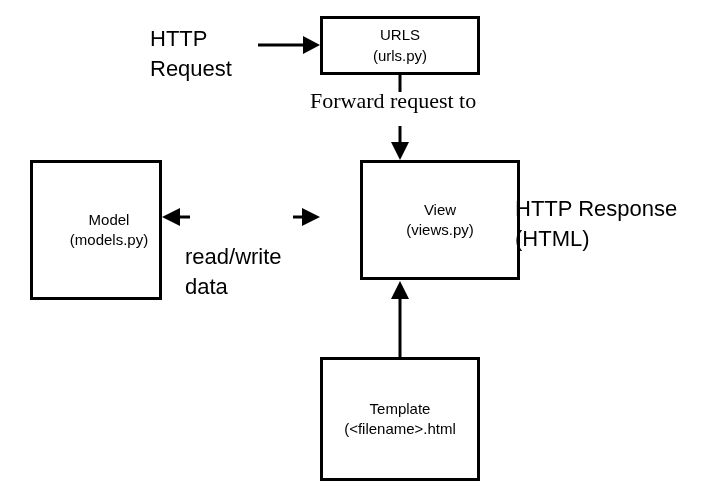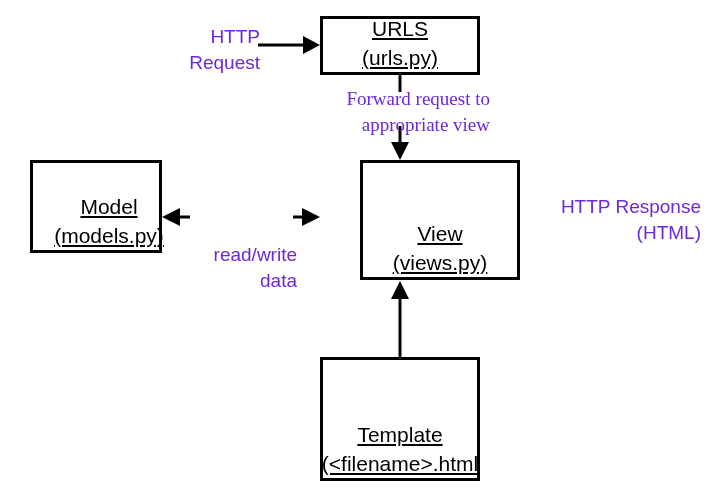--- a/index.html
+++ b/index.html
@@ -16,46 +16,45 @@
     overflow: hidden;
   }
   .box {
     position: absolute;
     box-sizing: border-box;
     border: 3px solid #000000;
     background: #ffffff;
     display: flex;
     flex-direction: column;
     align-items: center;
-    justify-content: flex-end;
+    justify-content: center;
     text-align: center;
     color: #000000;
-    font-size: 21px;
+    font-size: 15px;
     line-height: 1.35;
     white-space: nowrap;
-    text-decoration: underline;
   }
   .box .line2 { }
   #box-urls   { left: 320px; top: 16px;  width: 160px; height: 59px; }
   #box-view   { left: 320px; top: 160px; width: 160px; height: 120px; margin-left: 40px; }
-  #box-model  { left: 30px;  top: 160px; width: 132px; height: 93px; padding-left: 26px; }
+  #box-model  { left: 30px;  top: 160px; width: 132px; height: 140px; padding-left: 26px; }
   #box-template {
     left: 320px; top: 357px; width: 160px; height: 124px;
     overflow: visible;
   }
   #box-template .tpl-line {
     position: relative;
     left: 0;
   }
   .free-label {
     position: absolute;
-    color: #6d28d9;
-    font-size: 19px;
+    color: #000000;
+    font-size: 22px;
     line-height: 1.35;
-    text-align: right;
+    text-align: left;
     white-space: nowrap;
   }
   #label-http-request { left: 150px; top: 24px;  width: 110px; }
   #label-forward      { left: 310px; top: 86px;  width: 180px; font-family: Liberation Serif, serif; }
   #label-readwrite    { left: 185px; top: 194px; width: 112px; margin-top: 48px; }
   #label-http-response{ left: 515px; top: 194px; width: 186px; }
   svg#wires {
     position: absolute;
     left: 0; top: 0;
     width: 713px; height: 503px;
@@ -120,21 +119,20 @@
     <div class="tpl-line line2">(&lt;filename&gt;.html</div>
   </div>
 
   <div class="free-label" id="label-http-request">
     <div>HTTP</div>
     <div>Request</div>
   </div>
 
   <div class="free-label" id="label-forward">
     <div>Forward request to</div>
-    <div>appropriate view</div>
   </div>
 
   <div class="free-label" id="label-readwrite">
     <div>read/write</div>
     <div>data</div>
   </div>
 
   <div class="free-label" id="label-http-response">
     <div>HTTP Response</div>
     <div>(HTML)</div>

